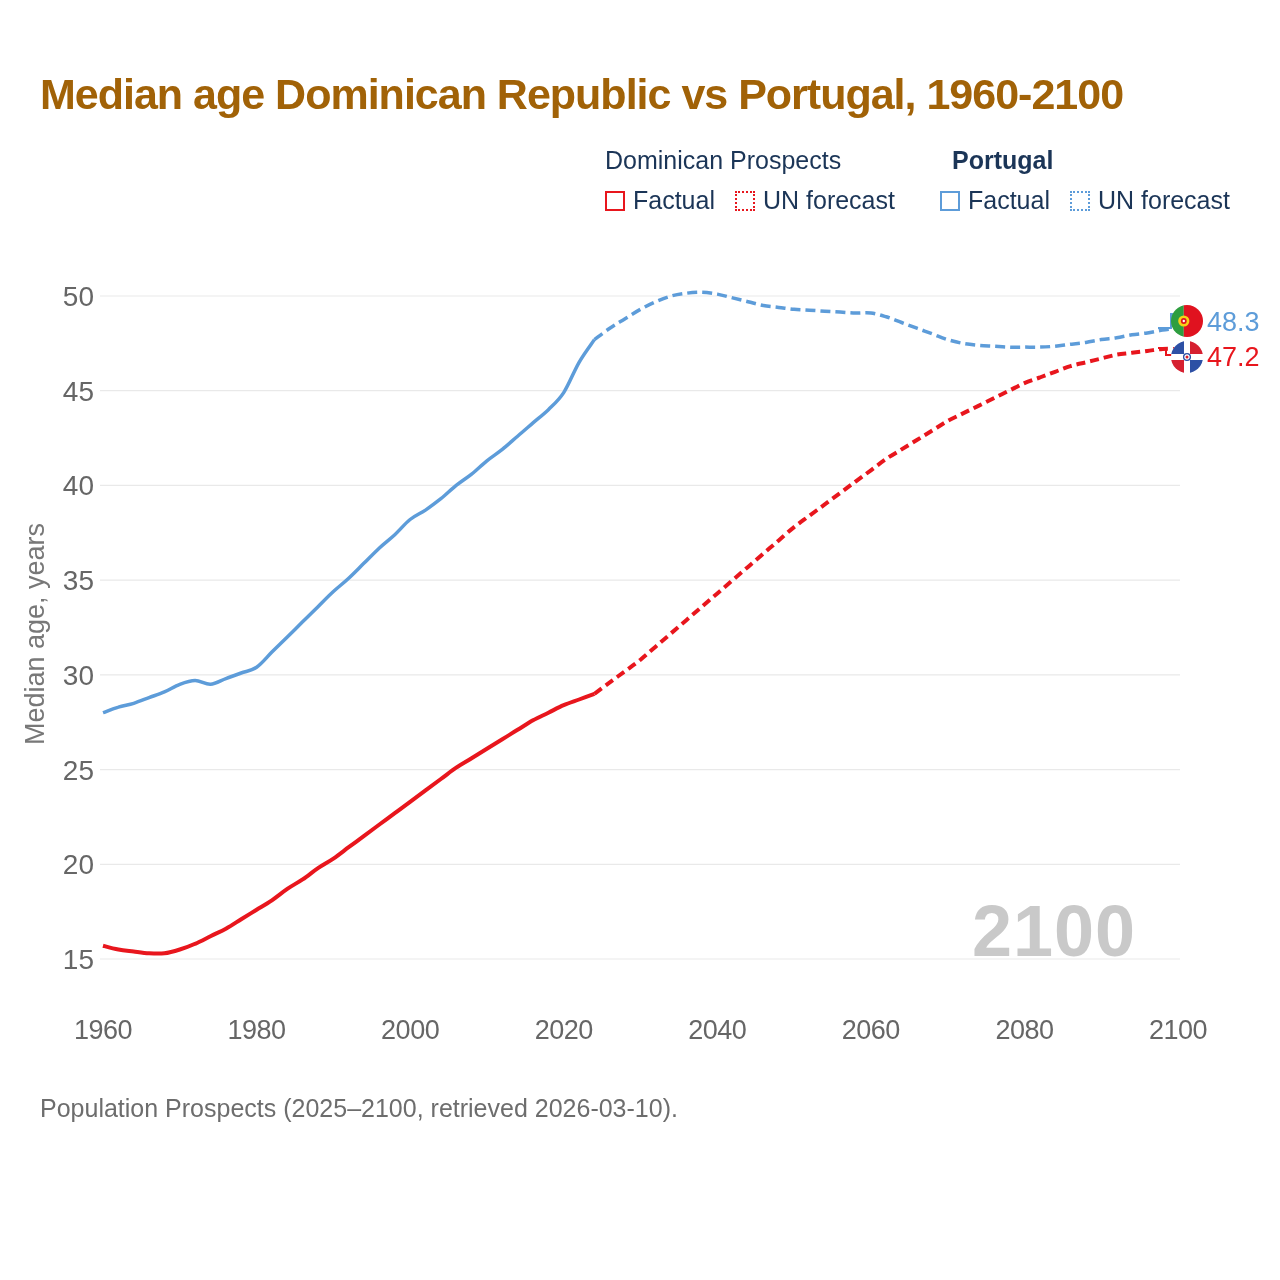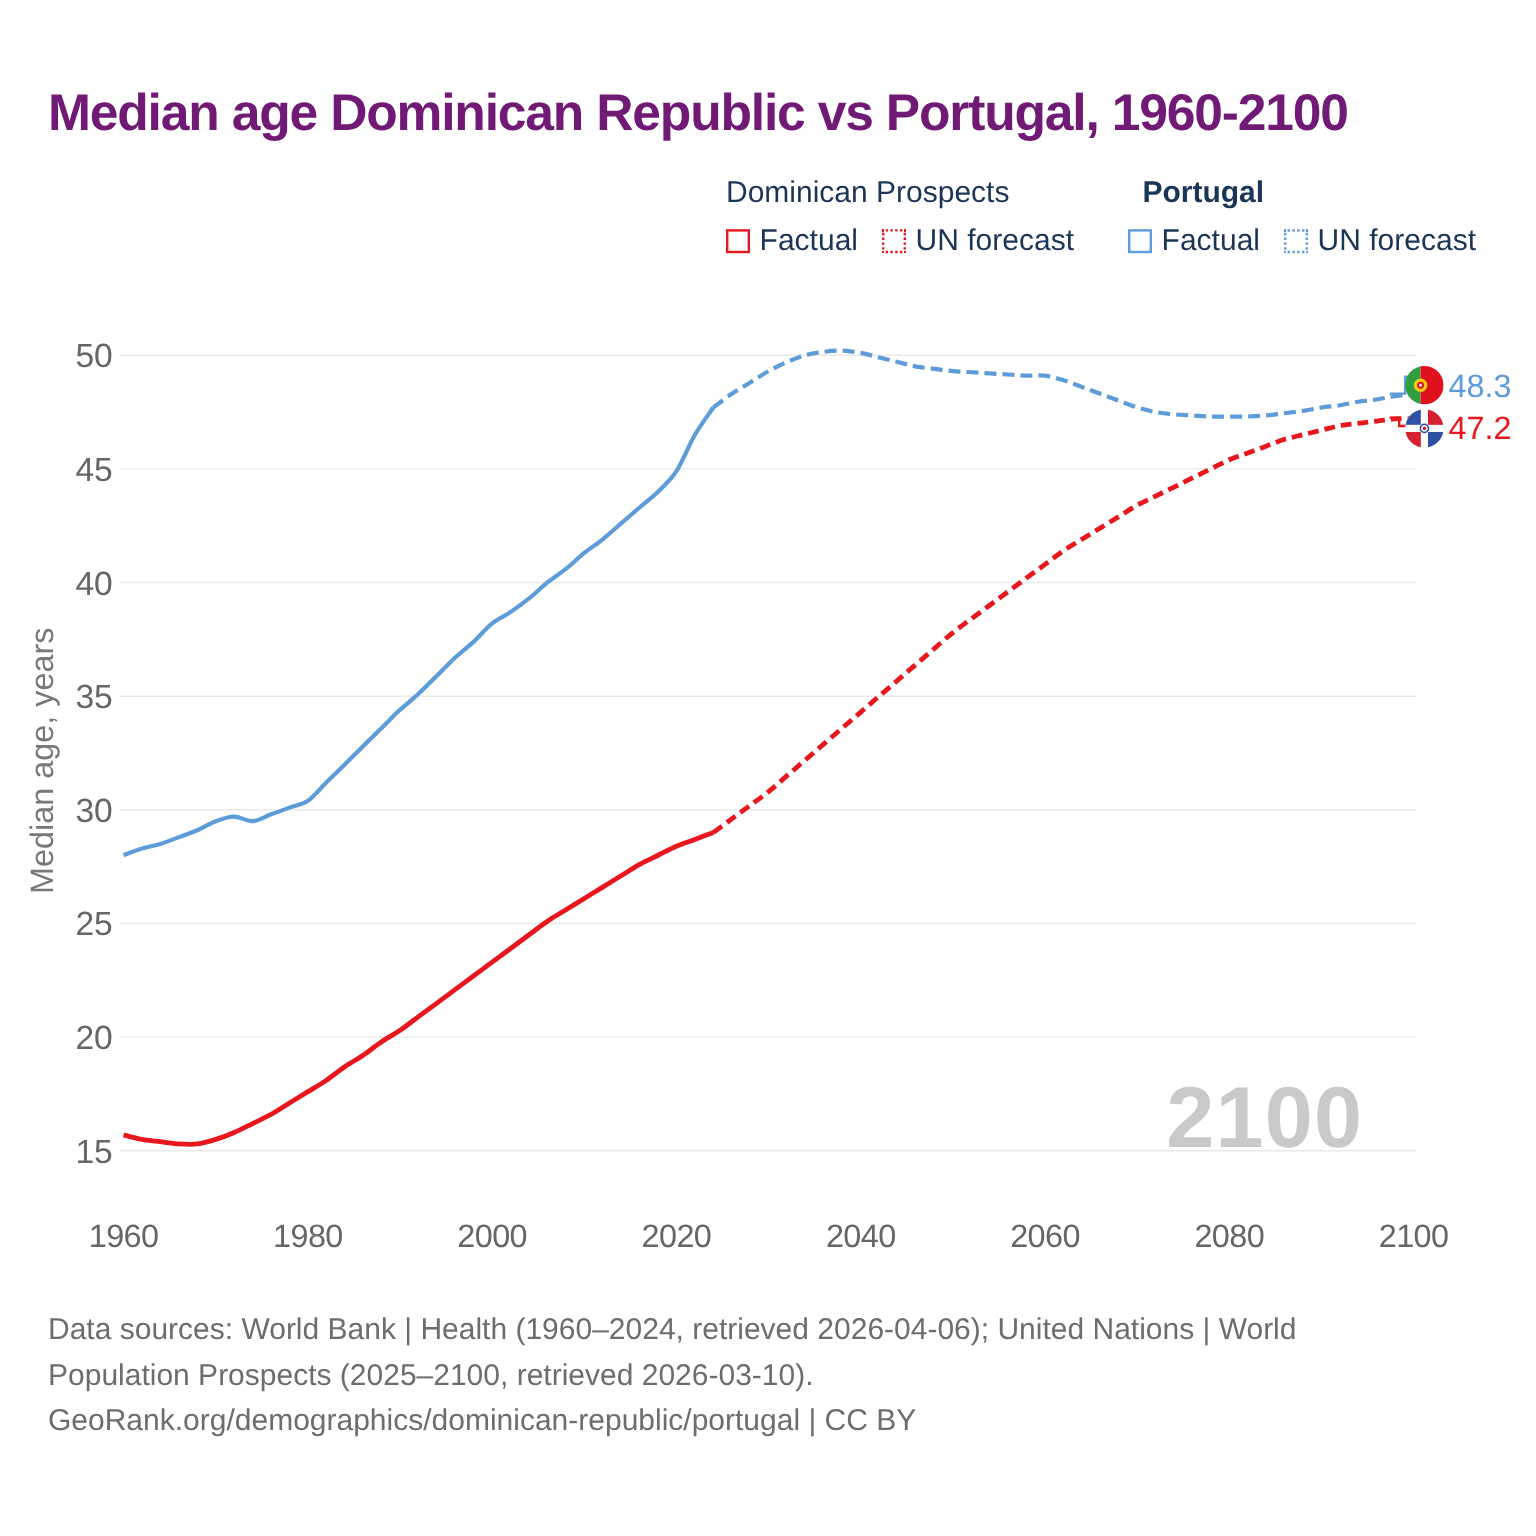--- a/index.html
+++ b/index.html
@@ -2,21 +2,21 @@
 <html><head>
 <meta charset="utf-8">
 <style>
   html,body { margin:0; padding:0; }
   body {
     width:1280px; height:1280px; background:#ffffff; position:relative; overflow:hidden;
     font-family:"Liberation Sans","DejaVu Sans",sans-serif;
   }
   .title {
     position:absolute; left:40px; top:70px; width:1220px;
-    font-size:43px; font-weight:700; letter-spacing:-1px; color:#701a75; white-space:nowrap;
+    font-size:43px; font-weight:700; letter-spacing:-1px; color:#a16207; white-space:nowrap;
   }
   .legend-header { position:absolute; top:146px; font-size:25px; color:#1b3557; white-space:nowrap; }
   #lg-dr { left:605px; }
   #lg-pt { left:952px;font-weight:bold; }
   .legend-row { position:absolute; top:186px; display:flex; align-items:center; gap:20px; font-size:25px; color:#1b3557; white-space:nowrap; }
   #lr-dr { left:605px; }
   #lr-pt { left:940px; }
   .legend-item { display:flex; align-items:center; gap:8px;text-align:center; }
   .swatch { width:16px; height:16px; border-width:2.5px; box-sizing:content-box; background:#fff; }
   .swatch.solid  { border-style:solid; }
@@ -131,16 +131,14 @@
     <span class="swatch solid sw-blue"></span>
     <span>Factual</span>
   </div>
   <div class="legend-item">
     <span class="swatch dotted sw-blue"></span>
     <span>UN forecast</span>
   </div>
 </div>
 
 <div class="footer">
-  <div>Data sources: World Bank | Health (1960–2024, retrieved 2026-04-06); United Nations | World</div>
   <div>Population Prospects (2025–2100, retrieved 2026-03-10).</div>
-  <div>GeoRank.org/demographics/dominican-republic/portugal | CC BY</div>
 </div>
 
 </body></html>

